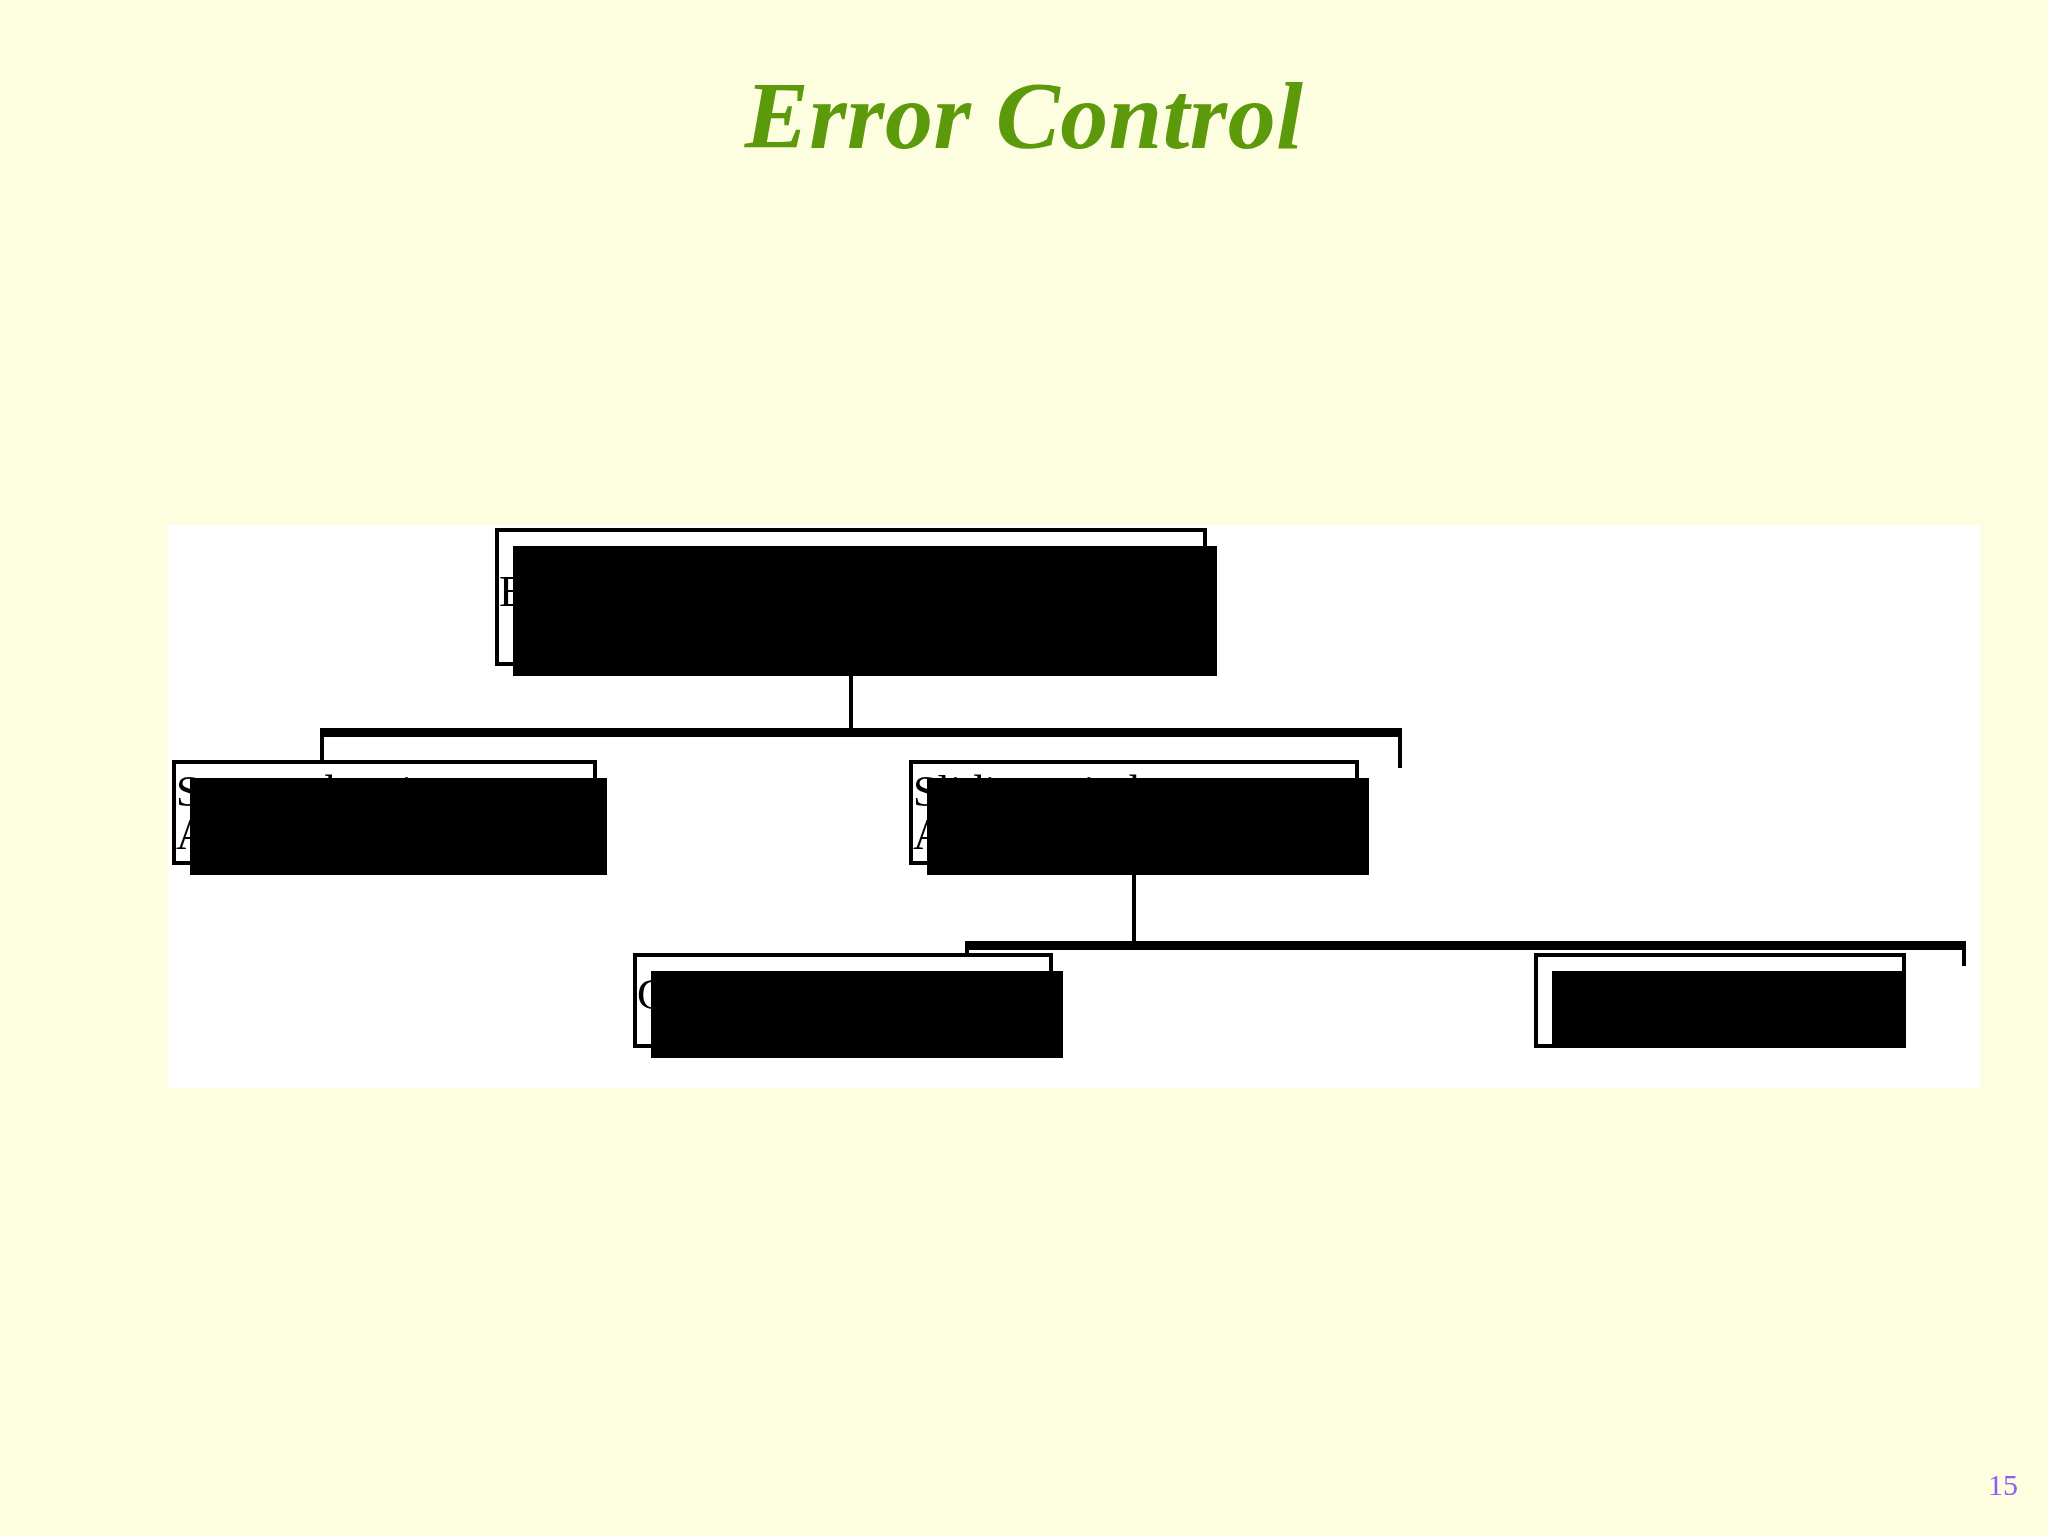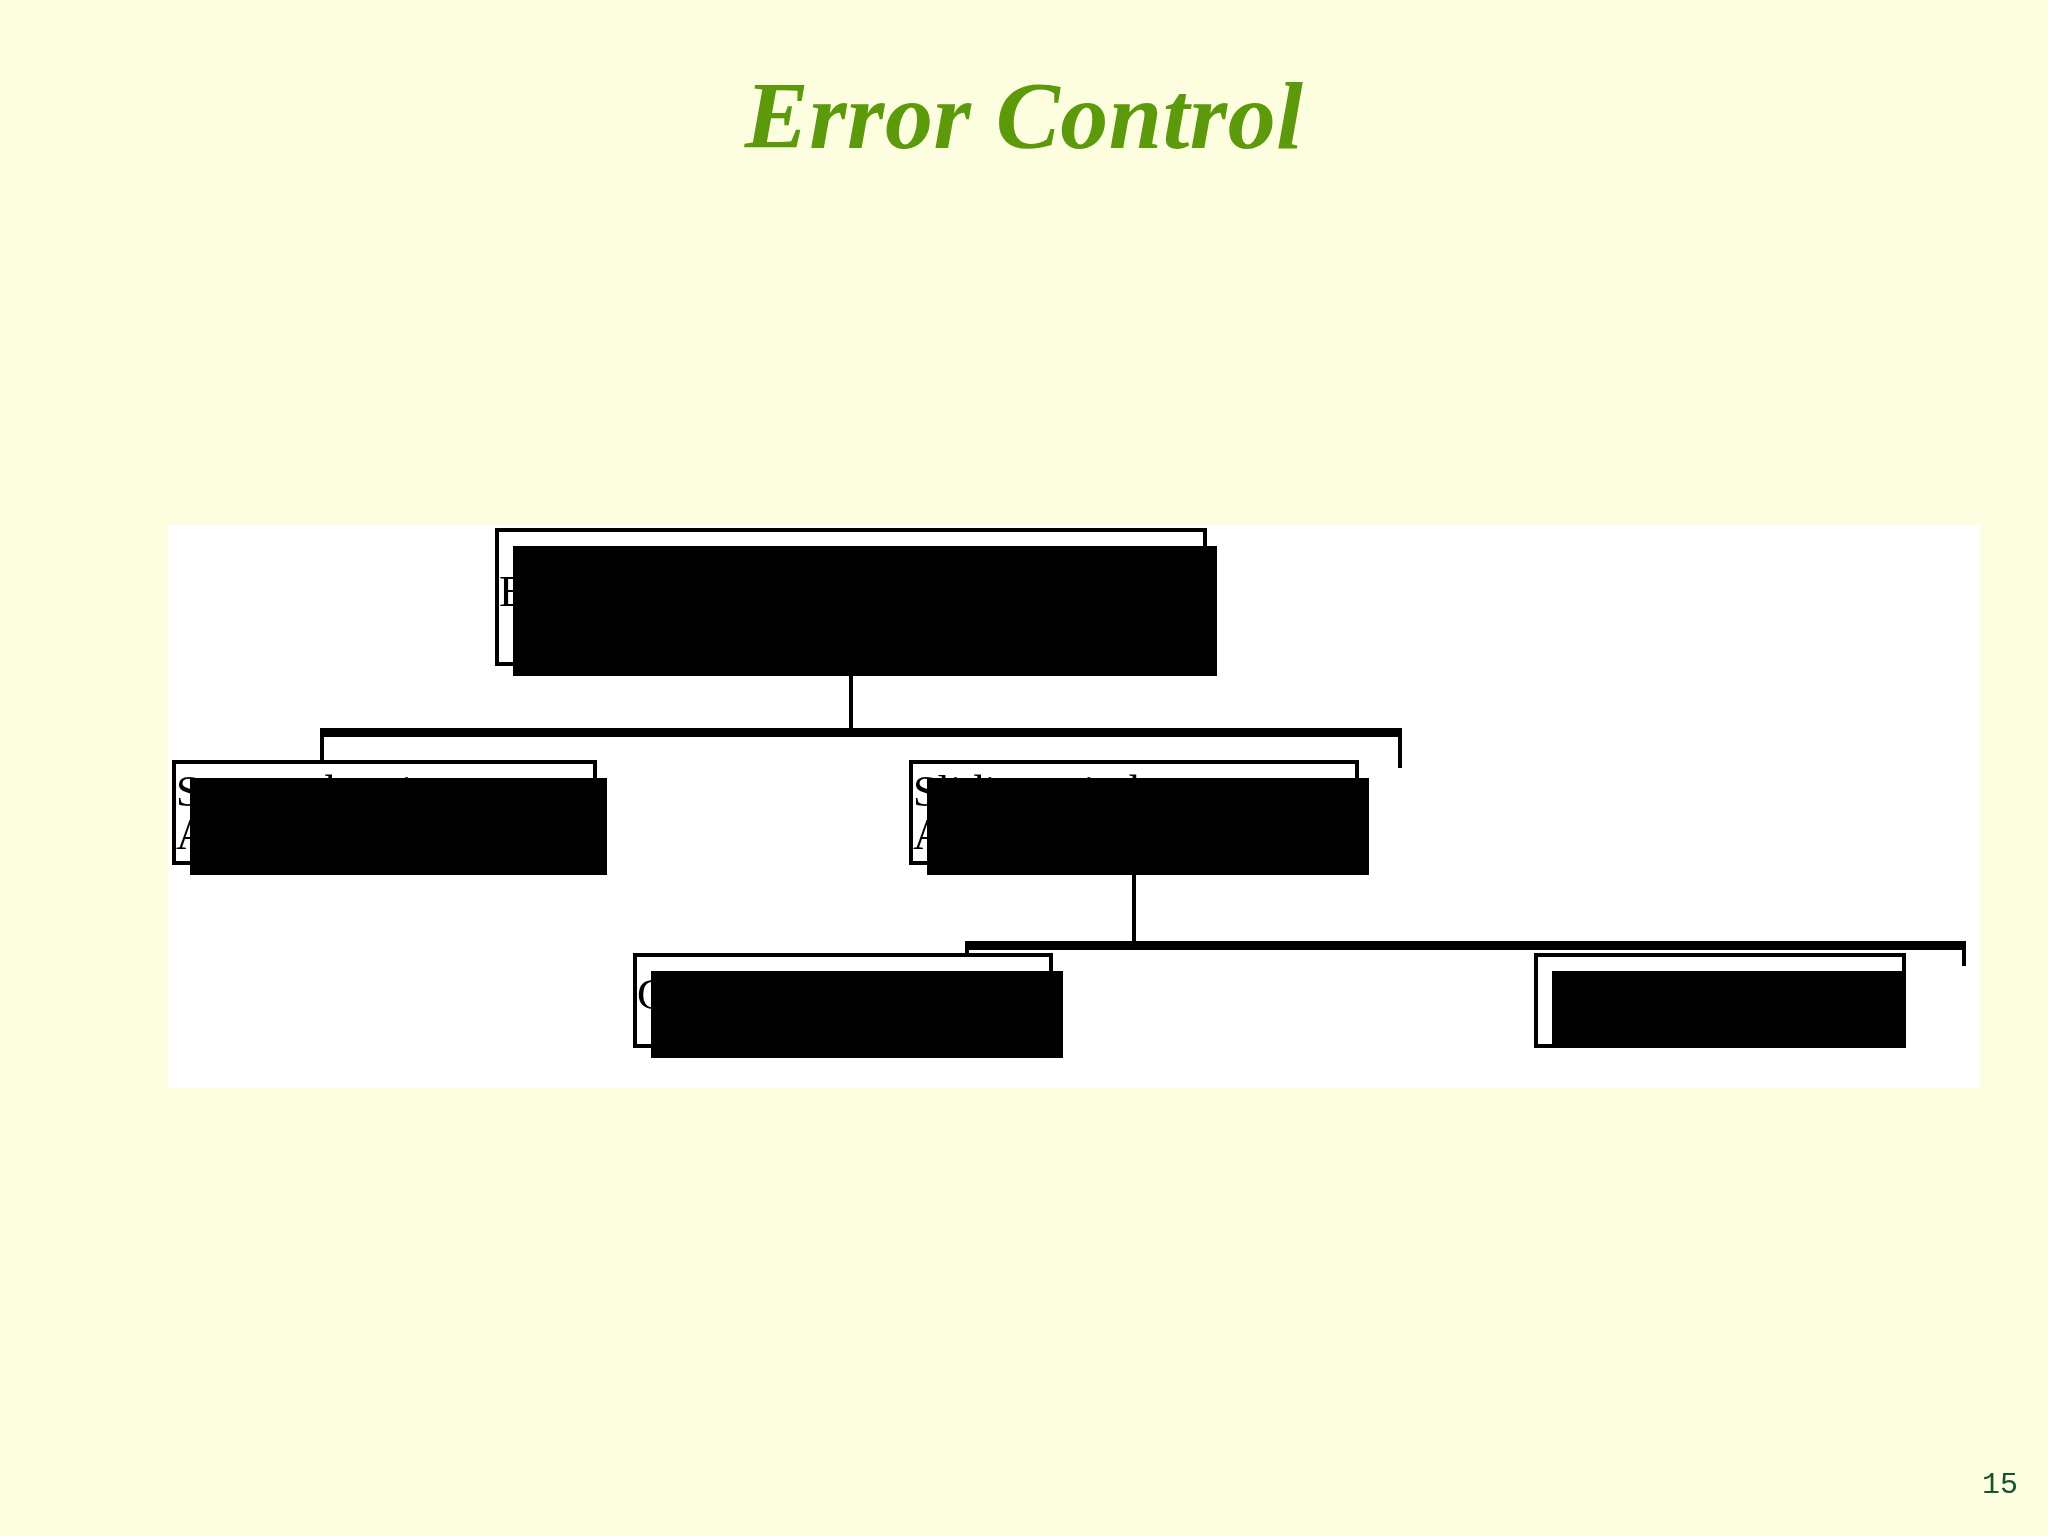--- a/index.html
+++ b/index.html
@@ -146,23 +146,23 @@
   #conn-sw-stem     { left: 964px; top: 340px; height: 85px; }
   #conn-level2-bus  { left: 797px; top: 416px; width: 1001px; }
   #conn-drop-left2  { left: 797px; top: 416px; height: 25px; }
   #conn-drop-right2 { left: 1794px; top: 416px; height: 25px; }
 
   
   #page-number {
     position: absolute;
     right: 30px;
     bottom: 34px;
-    font-family: Liberation Mono, monospace;
+    font-family: Liberation Serif, serif;
     font-size: 30px;
-    color: #14532d;
+    color: #8b5cf6;
   }
 </style>
 </head>
 <body>
 
 <div id="slide-title">Error Control</div>
 
 <div id="diagram-panel">
 
   <div class="conn conn-v" id="conn-root-stem"></div>

